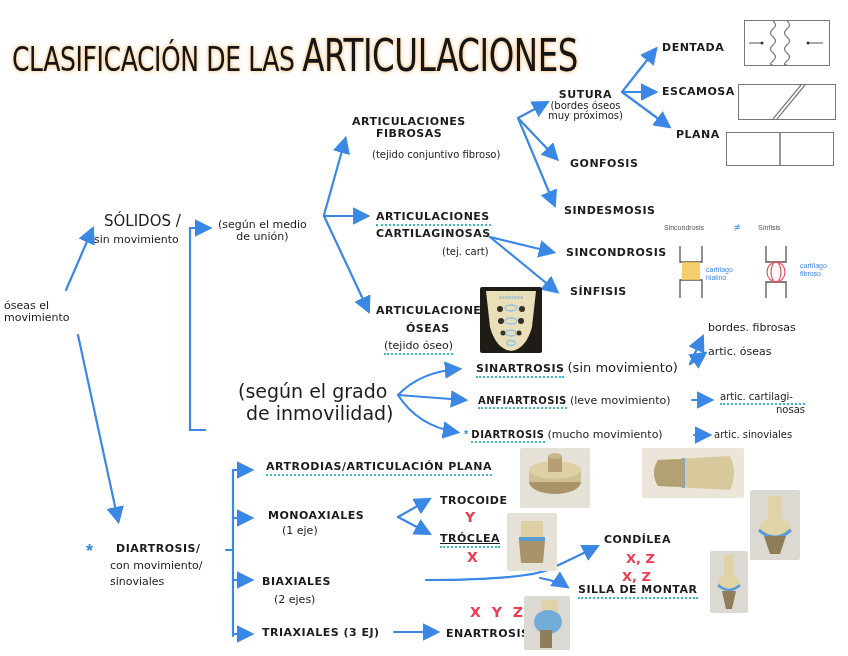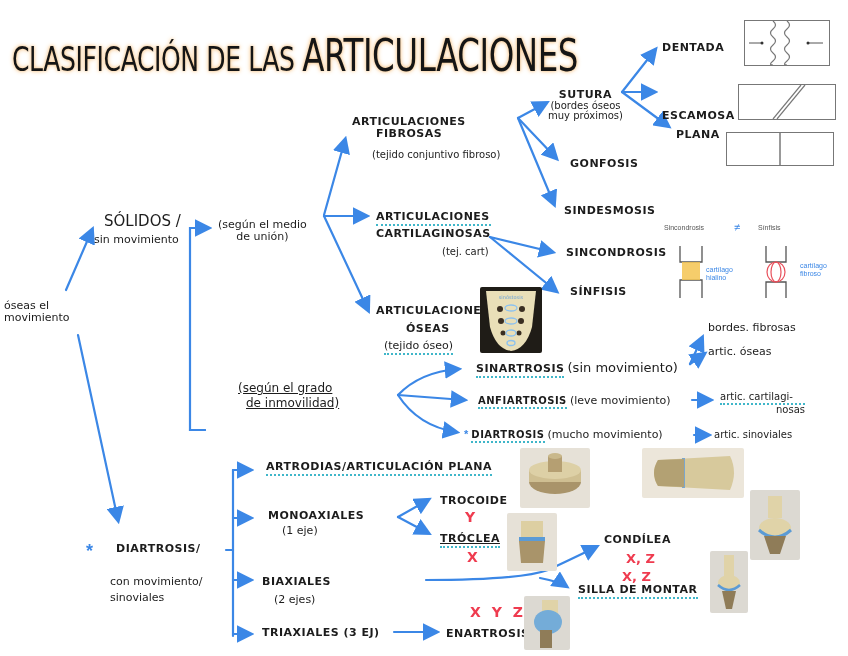--- a/index.html
+++ b/index.html
@@ -138,21 +138,21 @@
   </svg>
 </div>
 
 <div class="t hand sm" style="left:548px;top:89px;text-align:center;">
   <div class="caps md">SUTURA</div>
   <div>(bordes óseos</div>
   <div>muy próximos)</div>
 </div>
 
 <div class="t caps md" style="left:662px;top:42px;">DENTADA</div>
-<div class="t caps md" style="left:662px;top:86px;margin-top:24px;">ESCAMOSA</div>
+<div class="t caps md" style="left:662px;top:86px;">ESCAMOSA</div>
 <div class="t caps md" style="left:676px;top:129px;">PLANA</div>
 
 <div class="sketch" style="left:744px;top:20px;width:84px;height:44px;">
   <svg width="84" height="44">
     <path d="M28,0 q5,4 0,8 q-5,4 0,8 q5,4 0,8 q-5,4 0,8 q5,4 0,8 q-5,4 0,4" stroke="#777" fill="none" stroke-width="1.2"></path>
     <path d="M42,0 q5,4 0,8 q-5,4 0,8 q5,4 0,8 q-5,4 0,8 q5,4 0,8 q-5,4 0,4" stroke="#777" fill="none" stroke-width="1.2"></path>
     <line x1="4" y1="22" x2="16" y2="22" stroke="#555"></line>
       <circle cx="17" cy="22" r="1.5" fill="#333"></circle>
     <line x1="64" y1="22" x2="78" y2="22" stroke="#555"></line>
       <circle cx="63" cy="22" r="1.5" fill="#333"></circle>
@@ -193,21 +193,21 @@
 </svg>
 <div class="t" style="left:706px;top:266px;font-size:7px;color:#3b87e6;line-height:1.1;">
   <div>cartílago</div>
   <div>hialino</div>
 </div>
 <div class="t" style="left:800px;top:262px;font-size:7px;color:#3b87e6;line-height:1.1;">
   <div>cartílago</div>
   <div>fibroso</div>
 </div>
 
-<div class="t hand" style="left:238px;top:382px;font-size:12px;text-decoration:underline;">
+<div class="t hand" style="left:238px;top:382px;font-size:19px;">
   <div>(según el grado</div>
   <div style="margin-left:8px;margin-top:2px;">de inmovilidad)</div>
 </div>
 
 <div class="t md" style="left:476px;top:361px;">
   <span class="caps dots">SINARTROSIS</span>
   <span class="hand" style="font-size:13px;">(sin movimiento)</span>
 </div>
 <div class="t hand md" style="left:708px;top:322px;">bordes. fibrosas</div>
 <div class="t hand md" style="left:708px;top:346px;">artic. óseas</div>
@@ -224,21 +224,21 @@
 <div class="t md" style="left:464px;top:429px;">
   <span class="blue" style="font-weight:bold;">*</span>
   <span class="caps dots" style="font-size:10px;">DIARTROSIS</span>
   <span class="hand" style="font-size:11px;">(mucho movimiento)</span>
 </div>
 <div class="t hand sm" style="left:714px;top:430px;">artic. sinoviales</div>
 
 <div class="t blue" style="left:86px;top:542px;font-size:18px;font-weight:bold;">*</div>
 <div class="t" style="left:116px;top:543px;">
   <div class="caps md">DIARTROSIS/</div>
-  <div class="hand md" style="margin-left:-6px;margin-top:21px;">con movimiento/</div>
+  <div class="hand md" style="margin-left:-6px;margin-top:5px;">con movimiento/</div>
   <div class="hand md" style="margin-left:-6px;margin-top:5px;">sinoviales</div>
 </div>
 
 <div class="t caps md dots" style="left:266px;top:461px;">ARTRODIAS/ARTICULACIÓN PLANA</div>
 <div class="t md" style="left:268px;top:510px;">
   <div class="caps">MONOAXIALES</div>
   <div class="hand" style="margin-left:14px;margin-top:3px;">(1 eje)</div>
 </div>
 <div class="t md" style="left:262px;top:576px;">
   <div class="caps">BIAXIALES</div>

